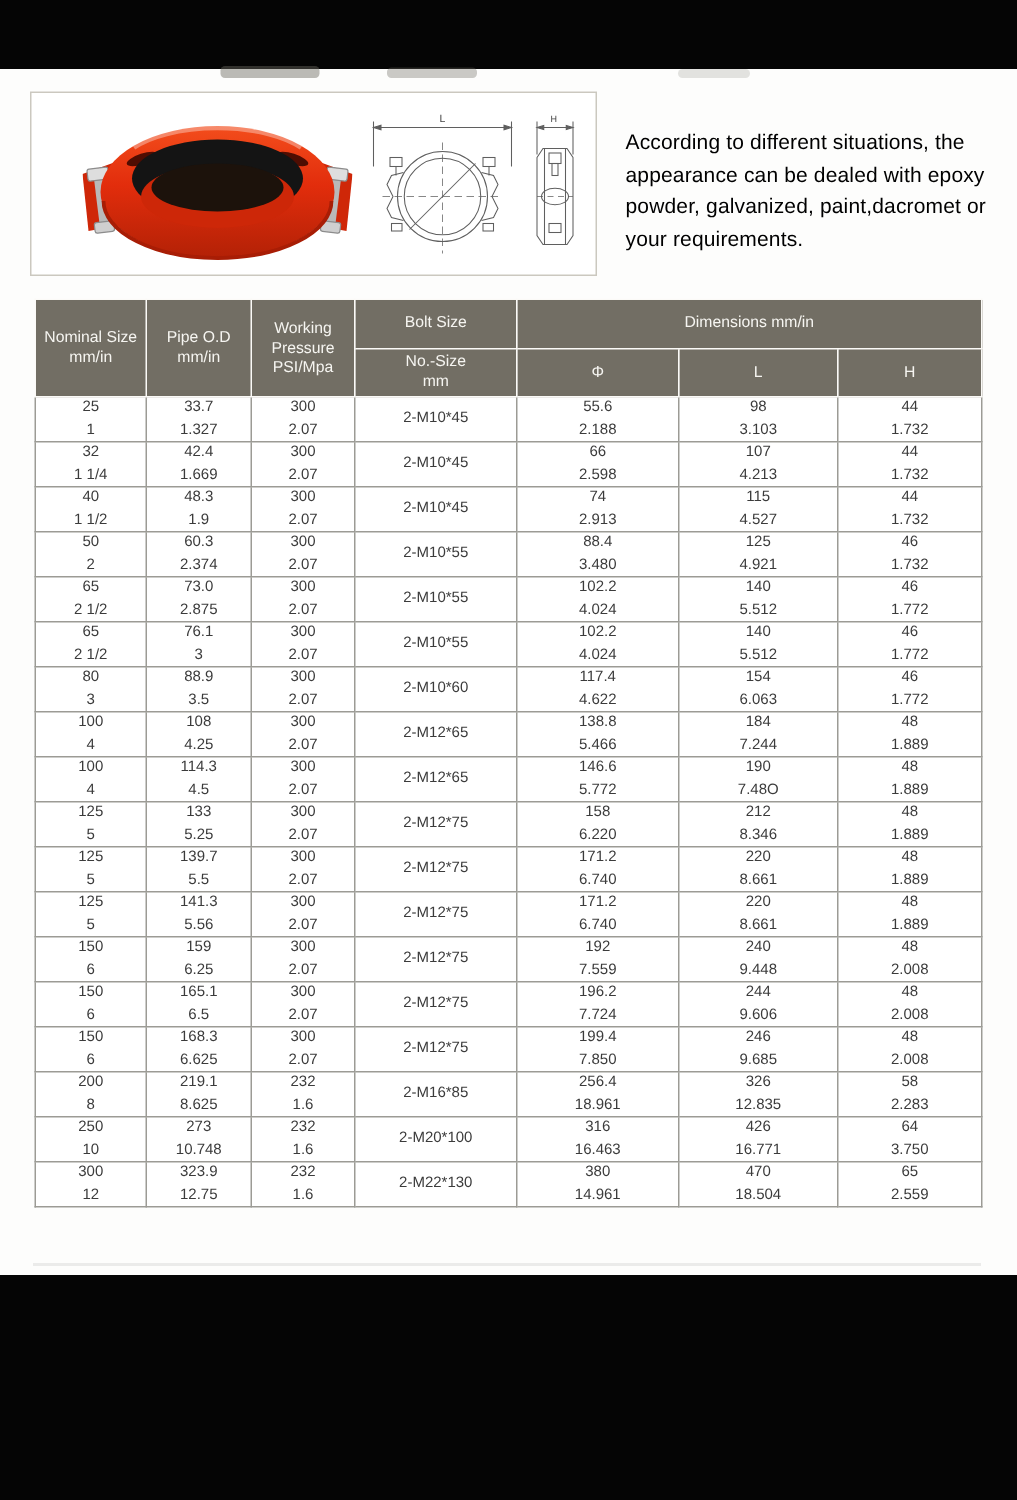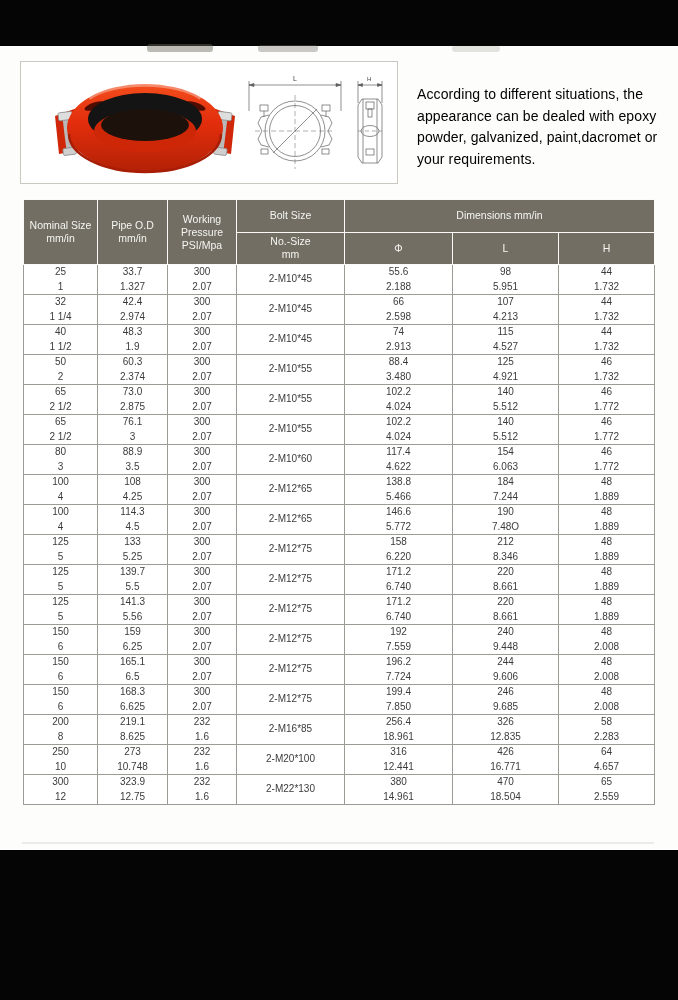--- a/index.html
+++ b/index.html
@@ -192,35 +192,35 @@
           </td>
           <td>
             <div>2-M10*45</div>
           </td>
           <td>
             <div>55.6</div>
             <div>2.188</div>
           </td>
           <td>
             <div>98</div>
-            <div>5.951</div>
+            <div>3.103</div>
           </td>
           <td>
             <div>44</div>
             <div>1.732</div>
           </td>
         </tr>
         <tr>
           <td>
             <div>32</div>
             <div>1 1/4</div>
           </td>
           <td>
             <div>42.4</div>
-            <div>2.974</div>
+            <div>1.669</div>
           </td>
           <td>
             <div>300</div>
             <div>2.07</div>
           </td>
           <td>
             <div>2-M10*45</div>
           </td>
           <td>
             <div>66</div>
@@ -652,29 +652,29 @@
           </td>
           <td>
             <div>232</div>
             <div>1.6</div>
           </td>
           <td>
             <div>2-M20*100</div>
           </td>
           <td>
             <div>316</div>
-            <div>12.441</div>
+            <div>16.463</div>
           </td>
           <td>
             <div>426</div>
             <div>16.771</div>
           </td>
           <td>
             <div>64</div>
-            <div>4.657</div>
+            <div>3.750</div>
           </td>
         </tr>
         <tr>
           <td>
             <div>300</div>
             <div>12</div>
           </td>
           <td>
             <div>323.9</div>
             <div>12.75</div>

